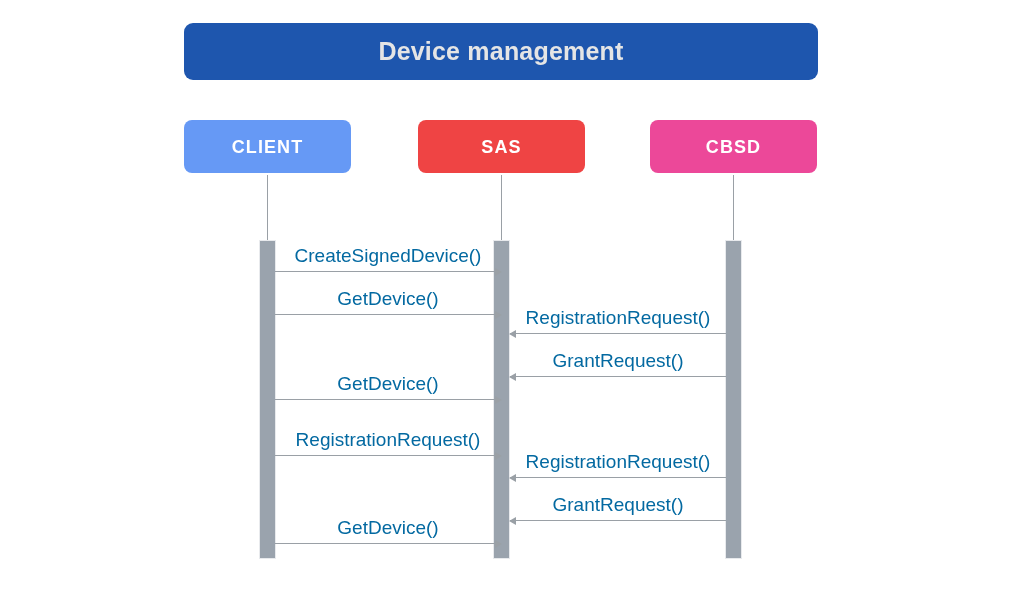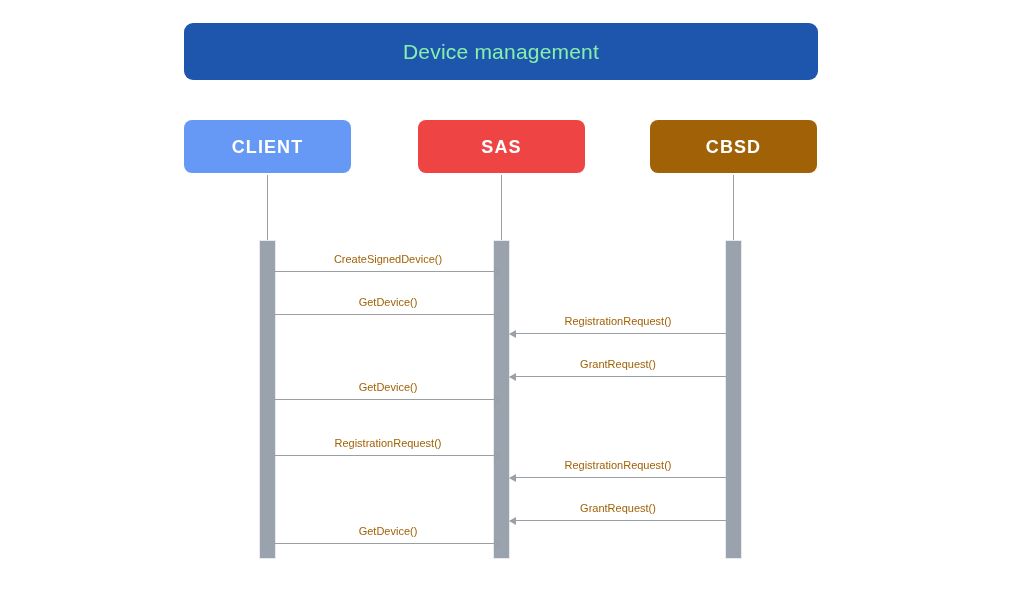--- a/index.html
+++ b/index.html
@@ -31,23 +31,23 @@
     width: 634px;
     height: 57px;
     background: #1E56AE;
     border-radius: 9px;
     display: flex;
     align-items: center;
     justify-content: center;
     box-sizing: border-box;
   }
   .title-bar .title-text {
-    color: #86efac;
-    font-size: 21px;
-    font-weight: 400;
+    color: #e5e5e5;
+    font-size: 25px;
+    font-weight: 700;
     letter-spacing: 0.2px;
     line-height: 1;
   }
 
   
   .actor-box {
     position: absolute;
     top: 120px;
     height: 53px;
     border-radius: 8px;
@@ -108,43 +108,43 @@
   .message.dir-left .msg-head {
     left: -1px;
     border-right: 7px solid #9aa0a6;
   }
   .message .msg-label {
     position: absolute;
     left: 0;
     width: 100%;
     bottom: 7px;
     text-align: center;
-    color: #a16207;
-    font-size: 11px;
+    color: #0369a1;
+    font-size: 19px;
     font-weight: 400;
     white-space: nowrap;
     line-height: 1;
   }
 </style>
 </head>
 <body style="background: rgb(255, 255, 255);">
 
 <div id="diagram-root">
 
   <div class="title-bar" style="background: rgb(30, 86, 174);">
     <span class="title-text">Device management</span>
   </div>
 
   <div class="actor-box" id="actor-box-0" style="left: 184px; width: 167px; background: rgb(102, 153, 245);">
     <span class="actor-label">CLIENT</span>
   </div>
   <div class="actor-box" id="actor-box-1" style="left: 418px; width: 167px; background: #ef4444;">
     <span class="actor-label">SAS</span>
   </div>
-  <div class="actor-box" id="actor-box-2" style="left: 650px; width: 167px; background: #a16207;">
+  <div class="actor-box" id="actor-box-2" style="left: 650px; width: 167px; background: #ec4899;">
     <span class="actor-label">CBSD</span>
   </div>
 
   <div class="lifeline" id="lifeline-0" style="left: 267px; height: 66px;"></div>
   <div class="lifeline" id="lifeline-1" style="left: 501px; height: 66px;"></div>
   <div class="lifeline" id="lifeline-2" style="left: 733px; height: 66px;"></div>
 
   <div class="activation" id="activation-0" style="left: 260px; top: 241px; height: 317px;"></div>
   <div class="activation" id="activation-1" style="left: 494px; top: 241px; height: 317px;"></div>
   <div class="activation" id="activation-2" style="left: 726px; top: 241px; height: 317px;"></div>

